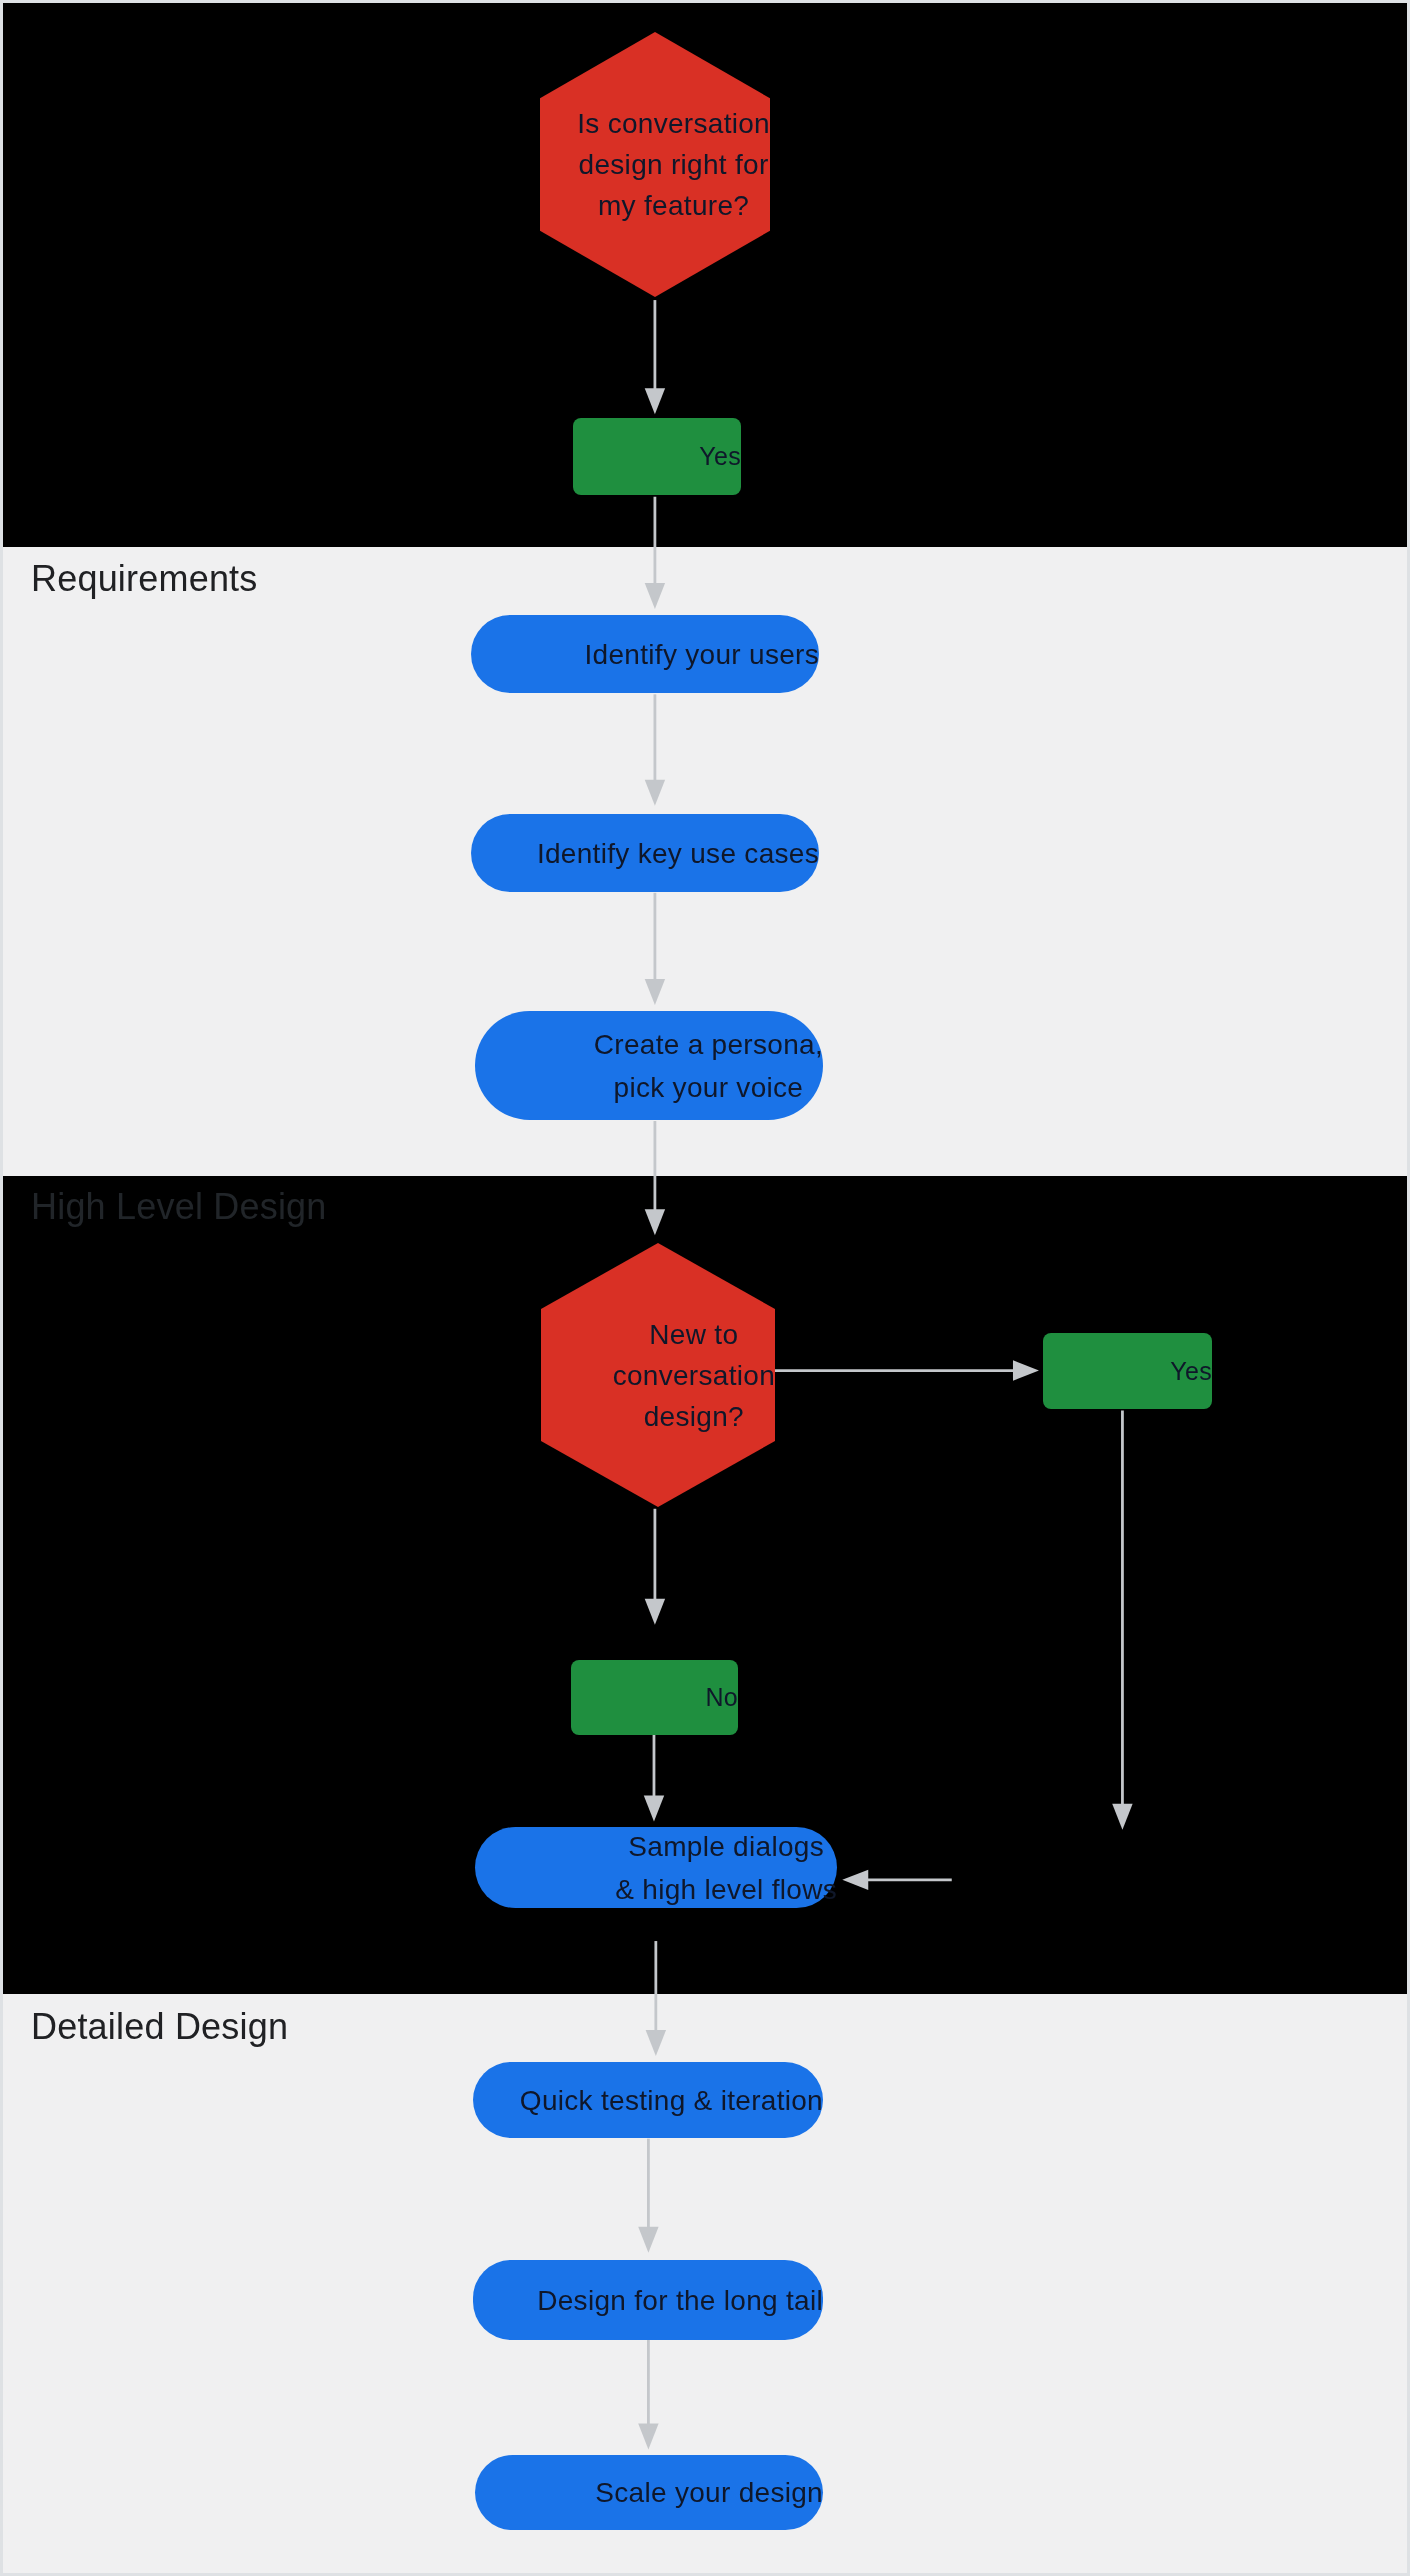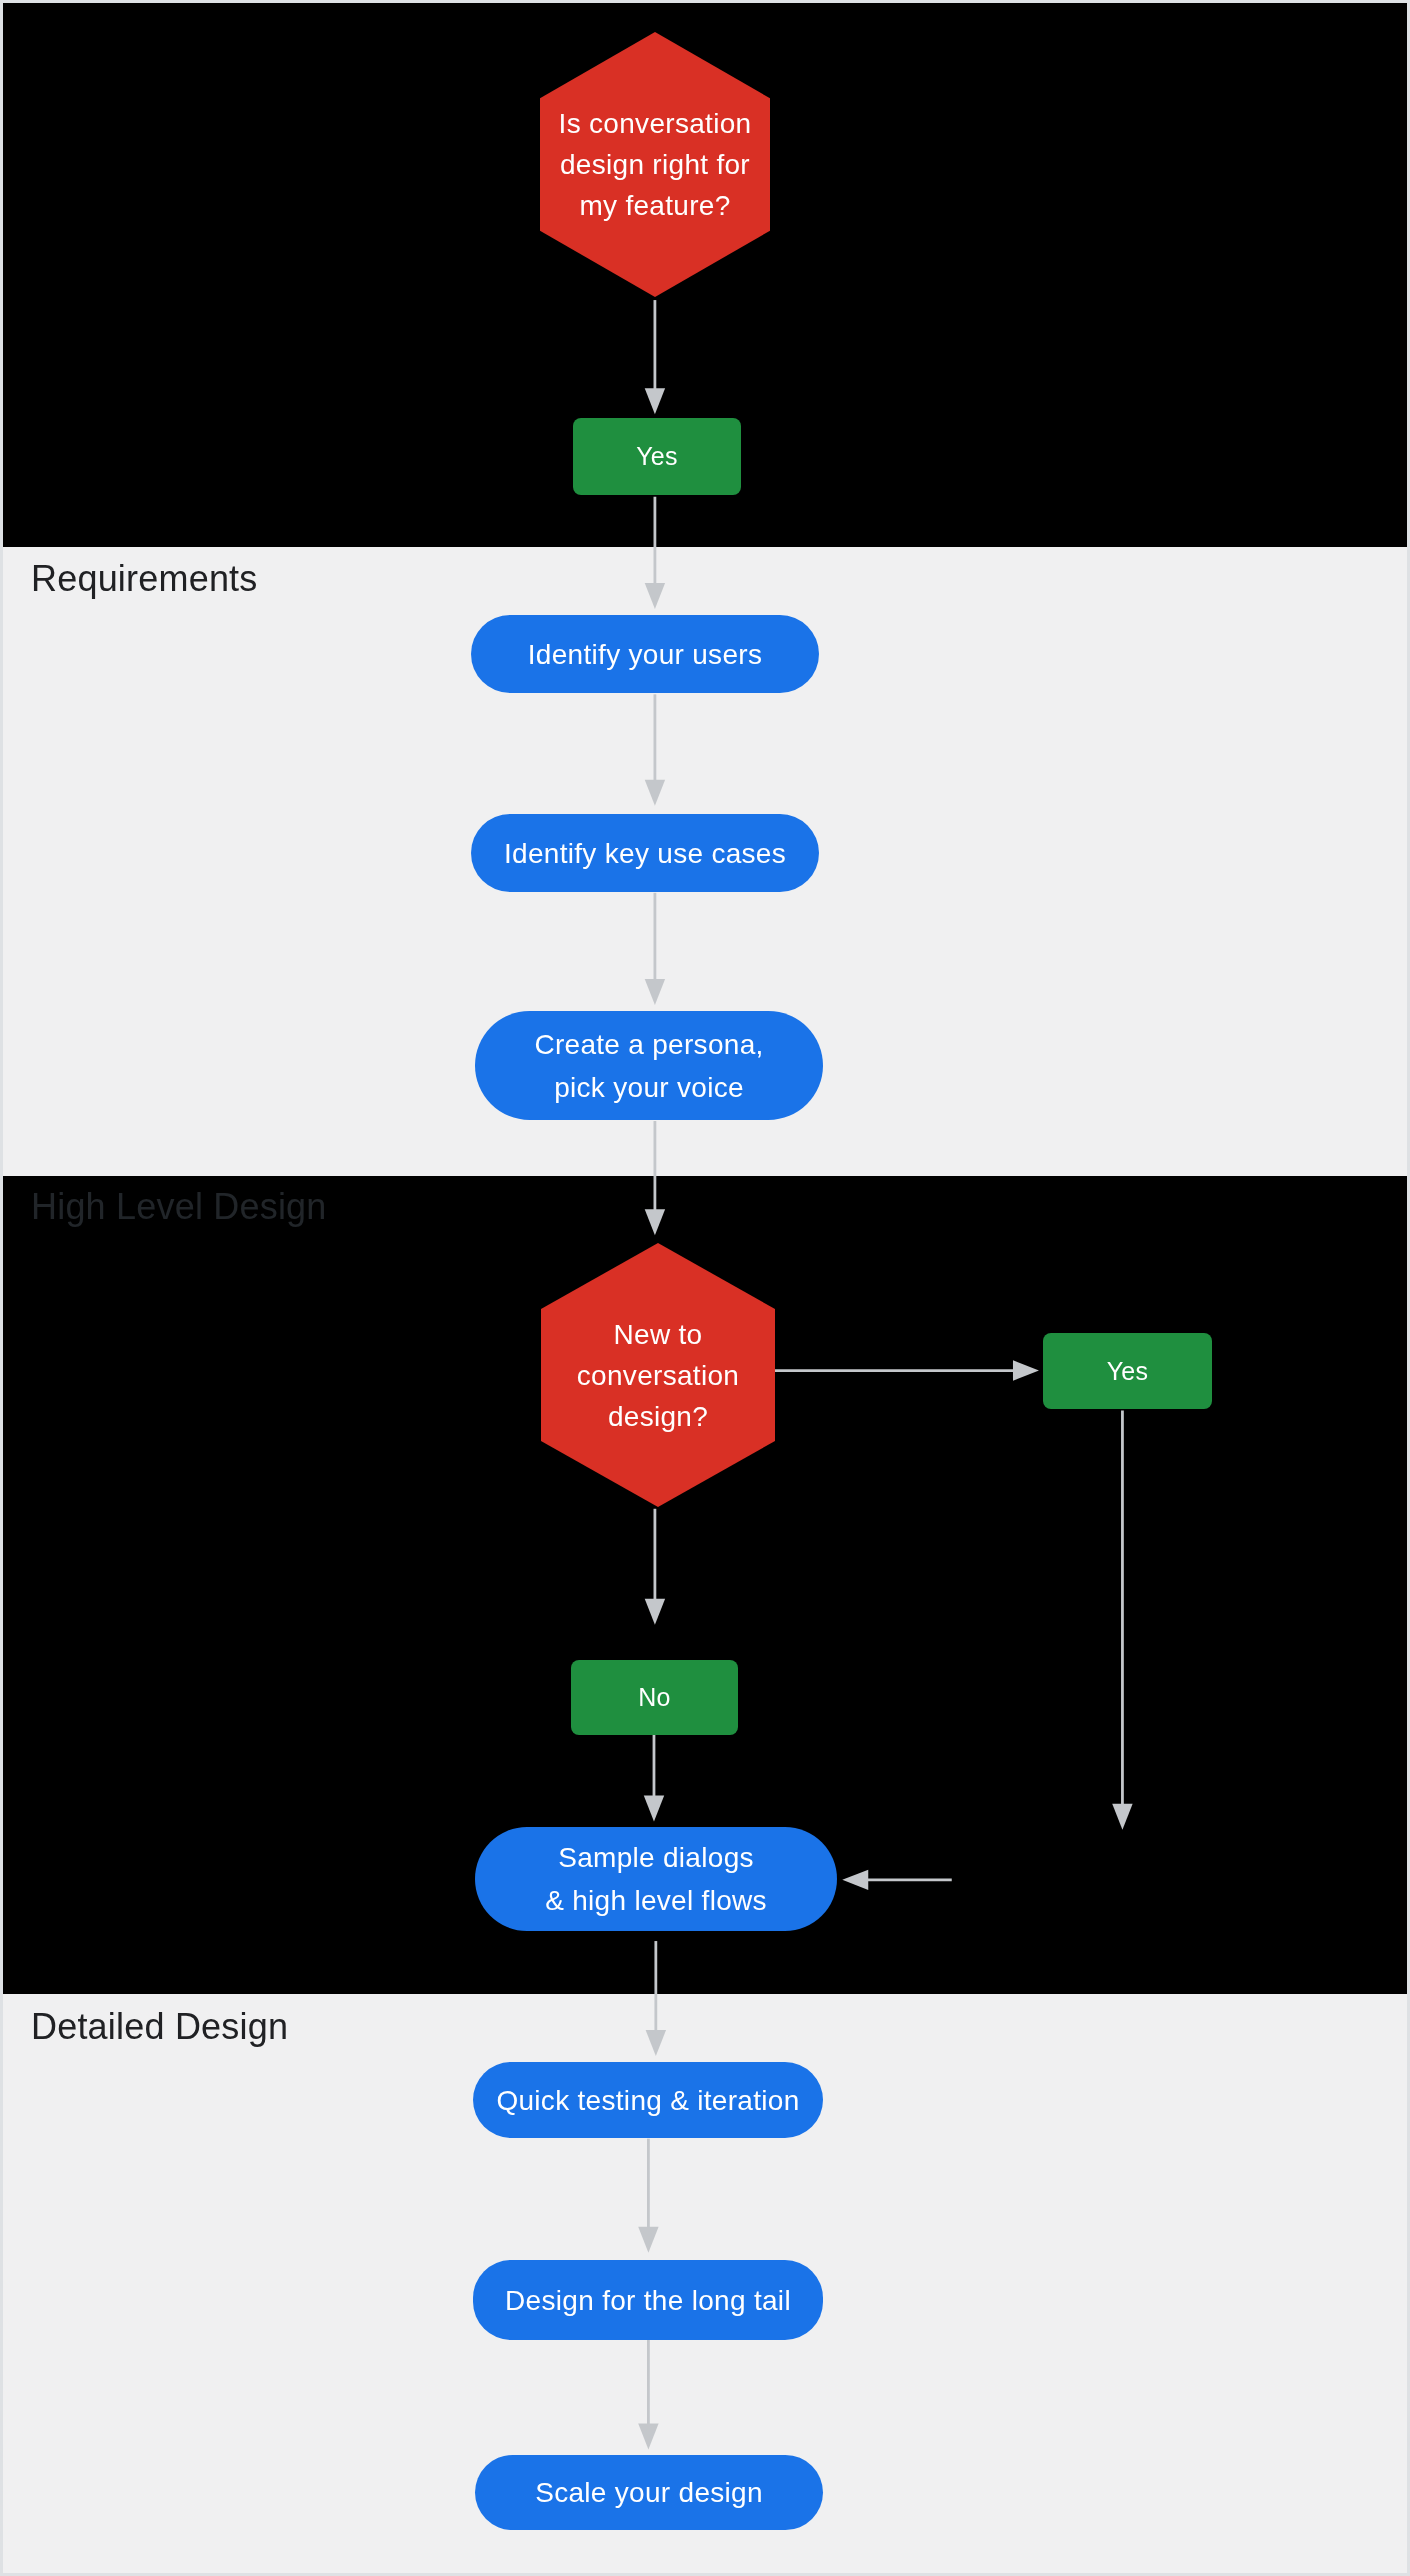--- a/index.html
+++ b/index.html
@@ -35,23 +35,23 @@
   }
   .section-label.on-dark { color: #212529; }
   #label-requirements { top: 557px; }
   #label-hld          { top: 1185px; }
   #label-detailed     { top: 2005px; }
 
   .node {
     position: absolute;
     display: flex;
     align-items: center;
-    justify-content: center;
+    justify-content: flex-end;
     text-align: center;
-    color: #ffffff;
+    color: #0f172a;
     font-size: 28px;
     font-weight: 500;
     letter-spacing: 0.3px;
     line-height: 41px;
     z-index: 20;
     box-sizing: border-box;
   }
   .node .line { display: block; }
   .decision {
     background: #d93025;
@@ -65,21 +65,21 @@
   .pill { background: #1a73e8; }
 
   #node-decision1 { left: 540px;  top: 32px;   width: 230px; height: 265px; }
   #node-yes1      { left: 573px;  top: 418px;  width: 168px; height: 77px; }
   #node-step1     { left: 471px;  top: 615px;  width: 348px; height: 78px;  border-radius: 39px; }
   #node-step2     { left: 471px;  top: 814px;  width: 348px; height: 78px;  border-radius: 39px; }
   #node-step3     { left: 475px;  top: 1011px; width: 348px; height: 109px; border-radius: 55px; line-height: 43px; }
   #node-decision2 { left: 541px;  top: 1243px; width: 234px; height: 264px; }
   #node-yes2      { left: 1043px; top: 1333px; width: 169px; height: 76px; }
   #node-no1       { left: 571px;  top: 1629px; width: 167px; height: 75px; margin-top: 31px; }
-  #node-sample    { left: 475px;  top: 1827px; width: 362px; height: 104px; border-radius: 57px; line-height: 43px; }
+  #node-sample    { left: 475px;  top: 1827px; width: 362px; height: 81px; border-radius: 57px; line-height: 43px; }
   #node-learn     { left: 955px; top: 1836px; width: 362px; height: 77px;  border-radius: 39px; }
   #node-quick     { left: 473px;  top: 2062px; width: 350px; height: 76px;  border-radius: 38px; }
   #node-longtail  { left: 473px;  top: 2260px; width: 350px; height: 80px;  border-radius: 38px; }
   #node-scale     { left: 475px;  top: 2455px; width: 348px; height: 75px;  border-radius: 38px; }
 
   .arrows {
     position: absolute; inset: 0;
     z-index: 15;
   }
   .arrows line { stroke: #c4c7cb; stroke-width: 3; }

